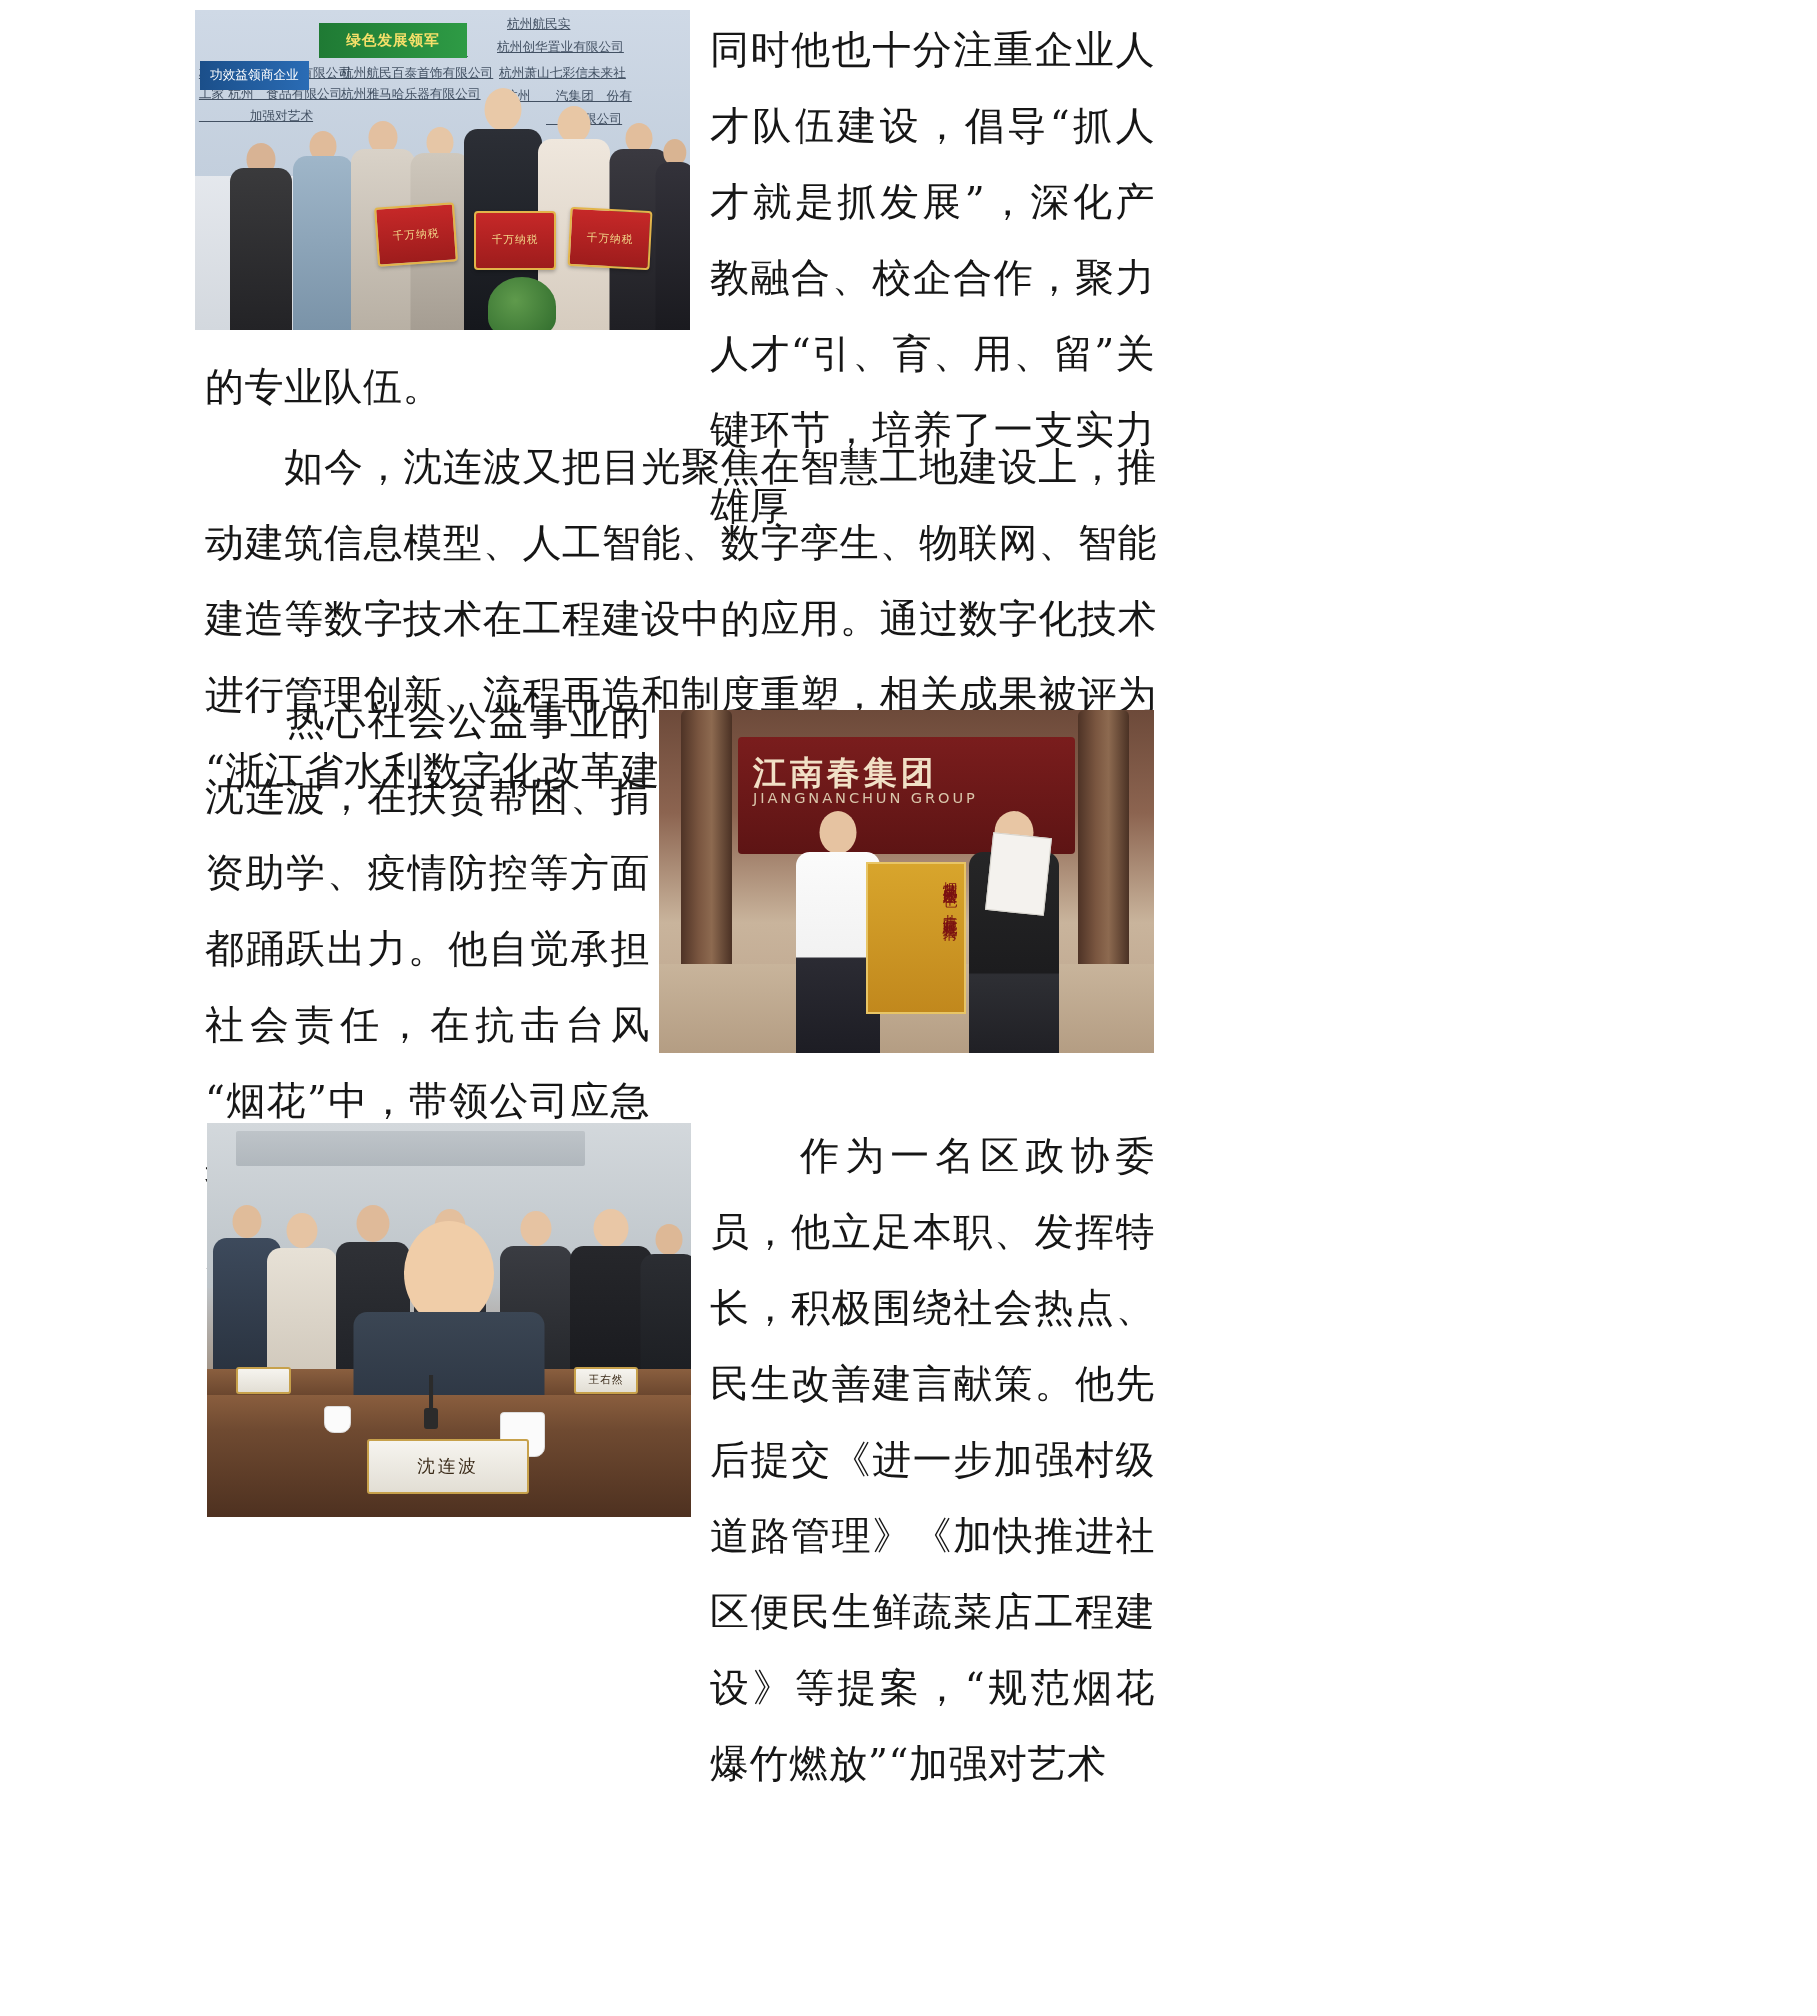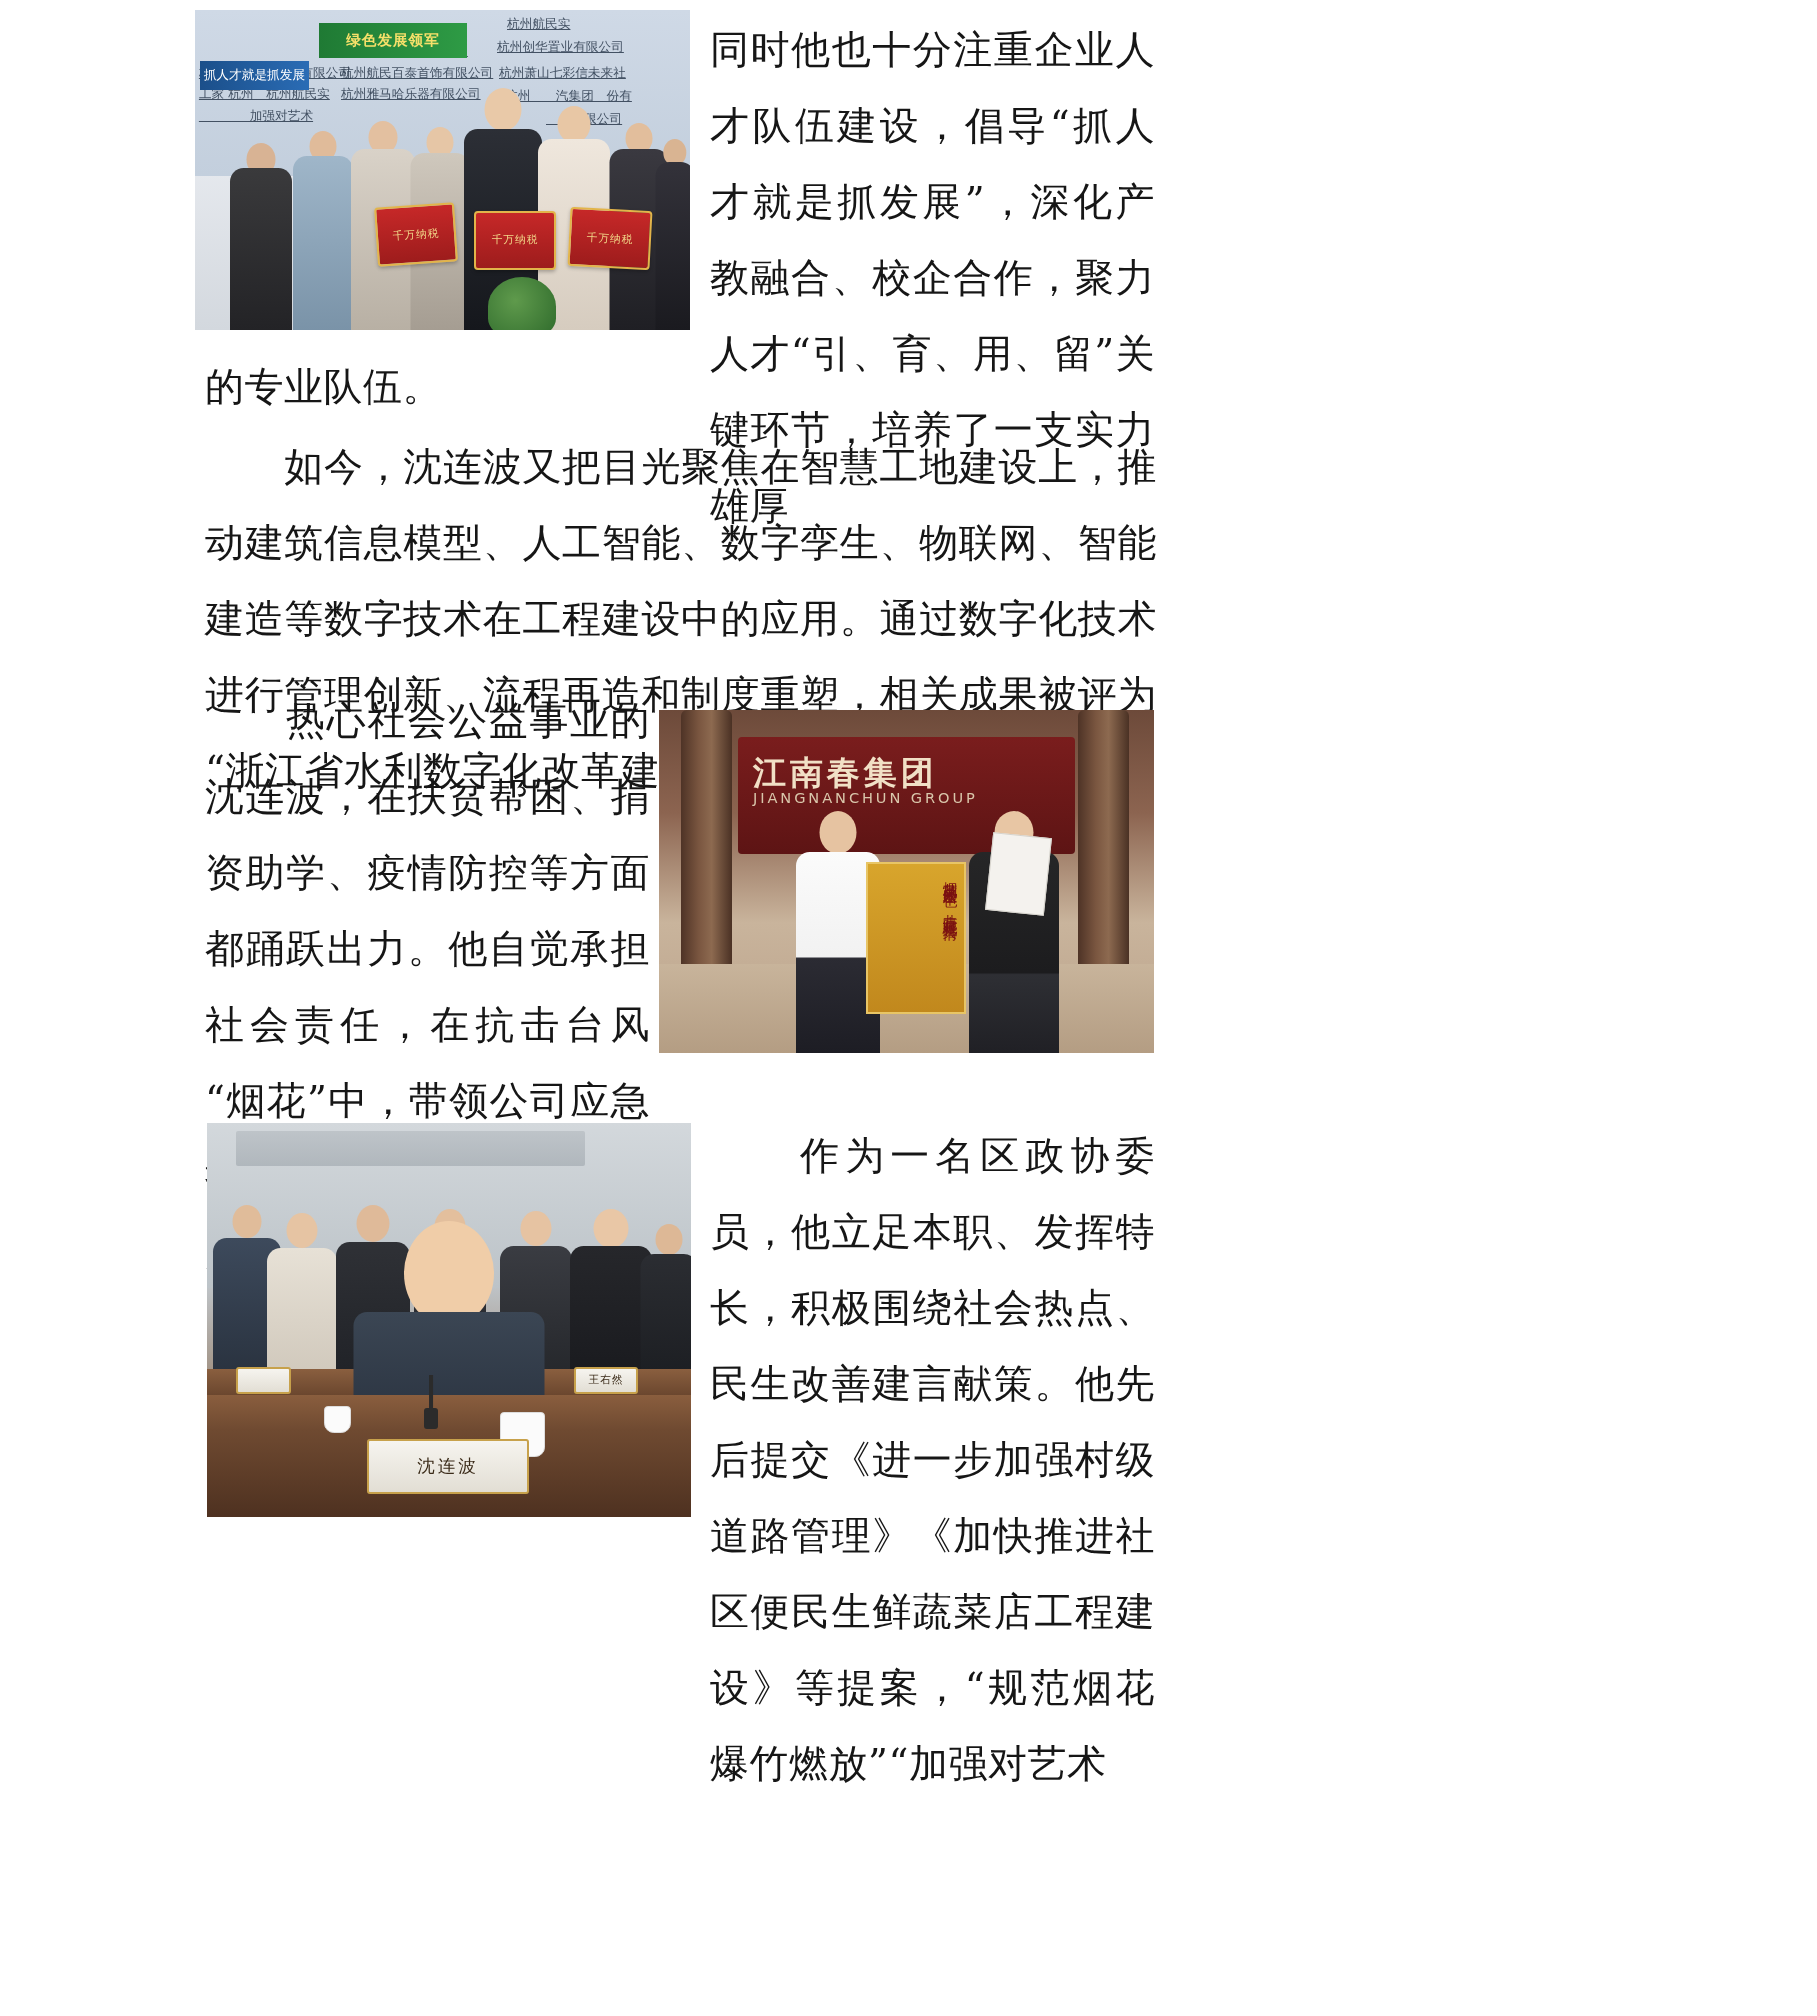--- a/index.html
+++ b/index.html
@@ -262,35 +262,35 @@
 <body>
 
 <div class="page">
 
   <div class="photo" id="photo-award" style="left:195px; top:9.8px; width:495px; height:320px;">
     <div class="inner">
       <div class="bg"></div>
       <div class="banner"></div>
 
       <div class="bannertext" style="left:3.9px; top:55px;">杭州格米导体科技有限公司</div>
-      <div class="bannertext" style="left:3.9px; top:76px;">工家 杭州　杭州航民实</div>
+      <div class="bannertext" style="left:3.9px; top:76px;">工家 杭州　食品有限公司</div>
       <div class="bannertext" style="left:3.9px; top:98px;">　　　　加强对艺术</div>
 
       <div class="bannertext" style="left:146px; top:33px;">杭州东嘉实业有限公司</div>
       <div class="bannertext" style="left:146px; top:55px;">杭州航民百泰首饰有限公司</div>
       <div class="bannertext" style="left:146px; top:76px;">杭州雅马哈乐器有限公司</div>
 
       <div class="bannertext" style="left:312px; top:5.9px;">杭州航民实</div>
       <div class="bannertext" style="left:302px; top:29px;">杭州创华置业有限公司</div>
       <div class="bannertext" style="left:304px; top:55px;">杭州萧山七彩信未来社</div>
       <div class="bannertext" style="left:310px; top:78px;">杭州　　汽集团　份有</div>
       <div class="bannertext" style="left:351px; top:101px;">　　有限公司</div>
 
       <div class="greenband">绿色发展领军</div>
-      <div class="blueband">抓人才就是抓发展</div>
+      <div class="blueband">功效益领商企业</div>
 
       <div class="person" style="left:35px; width:62px; height:195px;">
         <div class="head" style="top:7.8px; width:29px; height:33px; background:#d8b394;"></div>
         <div class="body" style="width:62px; height:162px; background:linear-gradient(180deg,#3a3a3c,#232326);"></div>
       </div>
       <div class="person" style="left:98px; width:60px; height:205px;">
         <div class="head" style="top:5.9px; width:27px; height:31px; background:#e0bb9a;"></div>
         <div class="body" style="width:60px; height:174px; background:linear-gradient(180deg,#9fb6c9,#7a93a8);"></div>
       </div>
       <div class="person" style="left:156px; width:64px; height:213px;">

